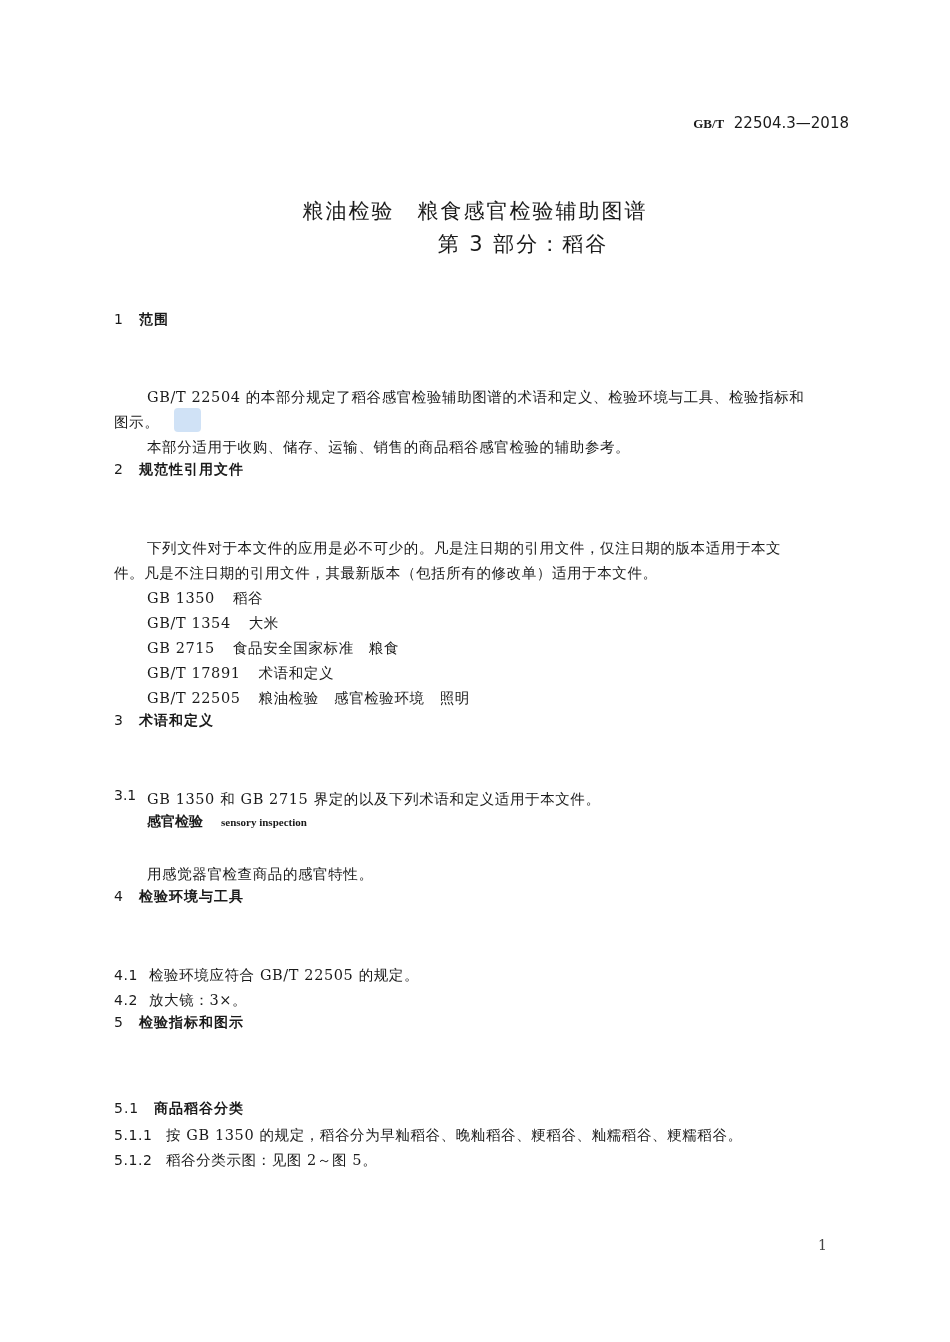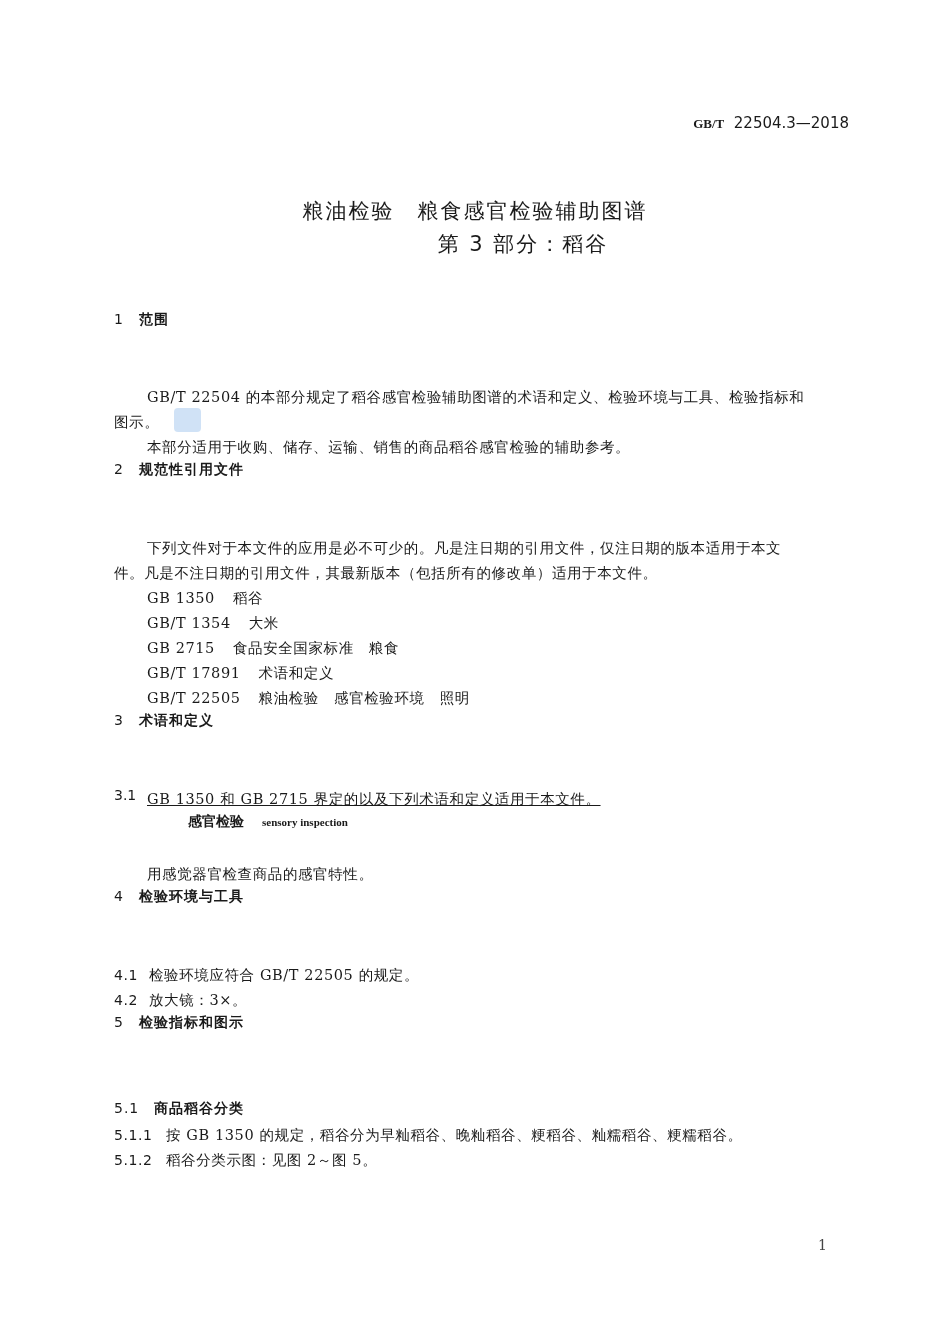--- a/index.html
+++ b/index.html
@@ -11,21 +11,21 @@
   .title { left: 0; width: 950px; text-align: center; font-family: "DejaVu Sans", sans-serif;
            font-size: 21px; letter-spacing: 2px; }
   .h1 { left: 114px; font-family: "DejaVu Sans", sans-serif; font-weight: bold; font-size: 14px; letter-spacing: 1px; }
   .h1 .num { font-weight: normal; display: inline-block; width: 25px; }
   .p { font-size: 14.5px; letter-spacing: 0.6px; margin-top: 28px; }
   .indent { left: 147px; }
   .flush { left: 114px; }
   .ref .code { display: inline-block; min-width: 0; margin-right: 18px; text-align: center; }
   .sub-num { font-family: "DejaVu Sans", sans-serif; font-size: 14px; display: inline-block; }
   .term { left: 147px; font-weight: bold; font-size: 14.5px; }
-  .term .zh { font-family: "DejaVu Sans", sans-serif; font-size: 14px; margin-left: 41px; }
+  .term .zh { font-family: "DejaVu Sans", sans-serif; font-size: 14px; }
   .term .en { font-family: "Liberation Serif", serif; font-size: 11px; margin-left: 18px; }
   .highlight { left: 174px; top: 408px; width: 27px; height: 24px; background: rgba(150, 190, 235, 0.45); border-radius: 4px; }
   .page-num { left: 818px; top: 1237px; font-size: 14px; color: #444; }
 </style>
 </head>
 <body>
 
 <div class="abs std-code">
   <span class="gbt">GB/T</span>&nbsp;
   <span>22504.3—2018</span>
@@ -60,21 +60,21 @@
 <div class="abs p indent ref" style="top:636px;">
   <span class="code">GB/T 17891</span><span>术语和定义</span>
 </div>
 <div class="abs p indent ref" style="top:661px;">
   <span class="code">GB/T 22505</span><span>粮油检验　感官检验环境　照明</span>
 </div>
 
 <div class="abs h1" style="top:712px;">
   <span class="num">3</span><span>术语和定义</span>
 </div>
-<div class="abs p indent" style="top:762px;text-decoration:underline;">GB 1350 和 GB 2715 界定的以及下列术语和定义适用于本文件。</div>
+<div class="abs p indent" style="top:762px;">GB 1350 和 GB 2715 界定的以及下列术语和定义适用于本文件。</div>
 <div class="abs flush sub-num" style="top:787px;">3.1</div>
 <div class="abs term" style="top:812px;">
   <span class="zh">感官检验</span><span class="en">sensory inspection</span>
 </div>
 <div class="abs p indent" style="top:837px;">用感觉器官检查商品的感官特性。</div>
 
 <div class="abs h1" style="top:888px;">
   <span class="num">4</span><span>检验环境与工具</span>
 </div>
 <div class="abs p flush" style="top:938px;">

